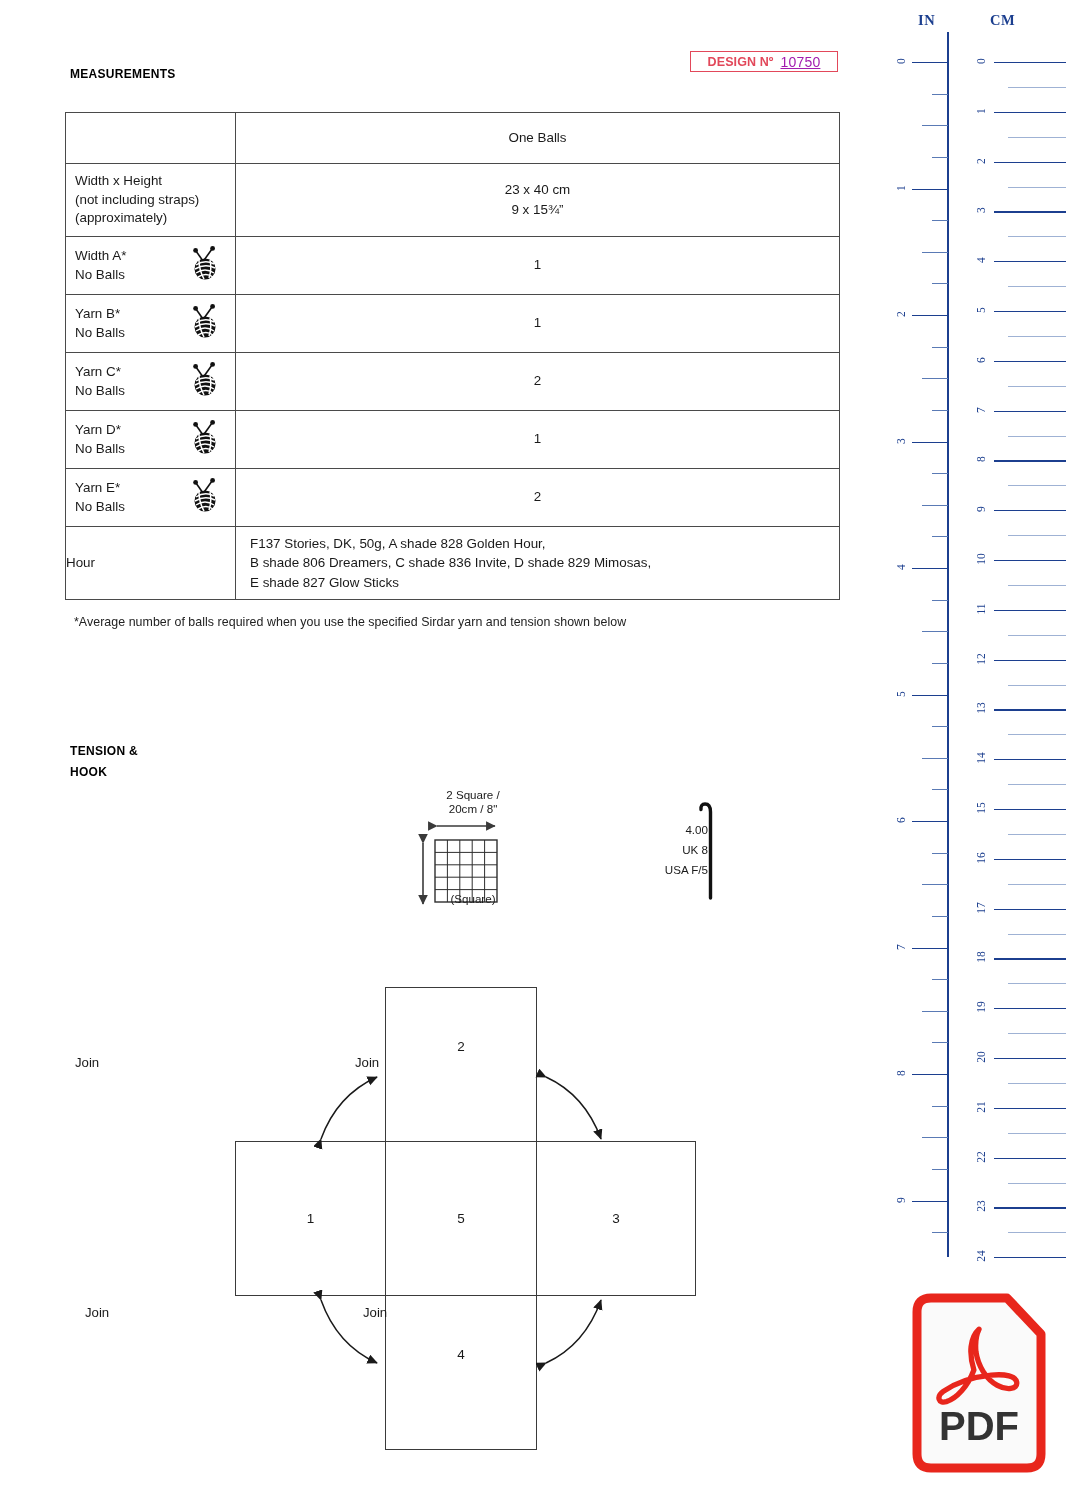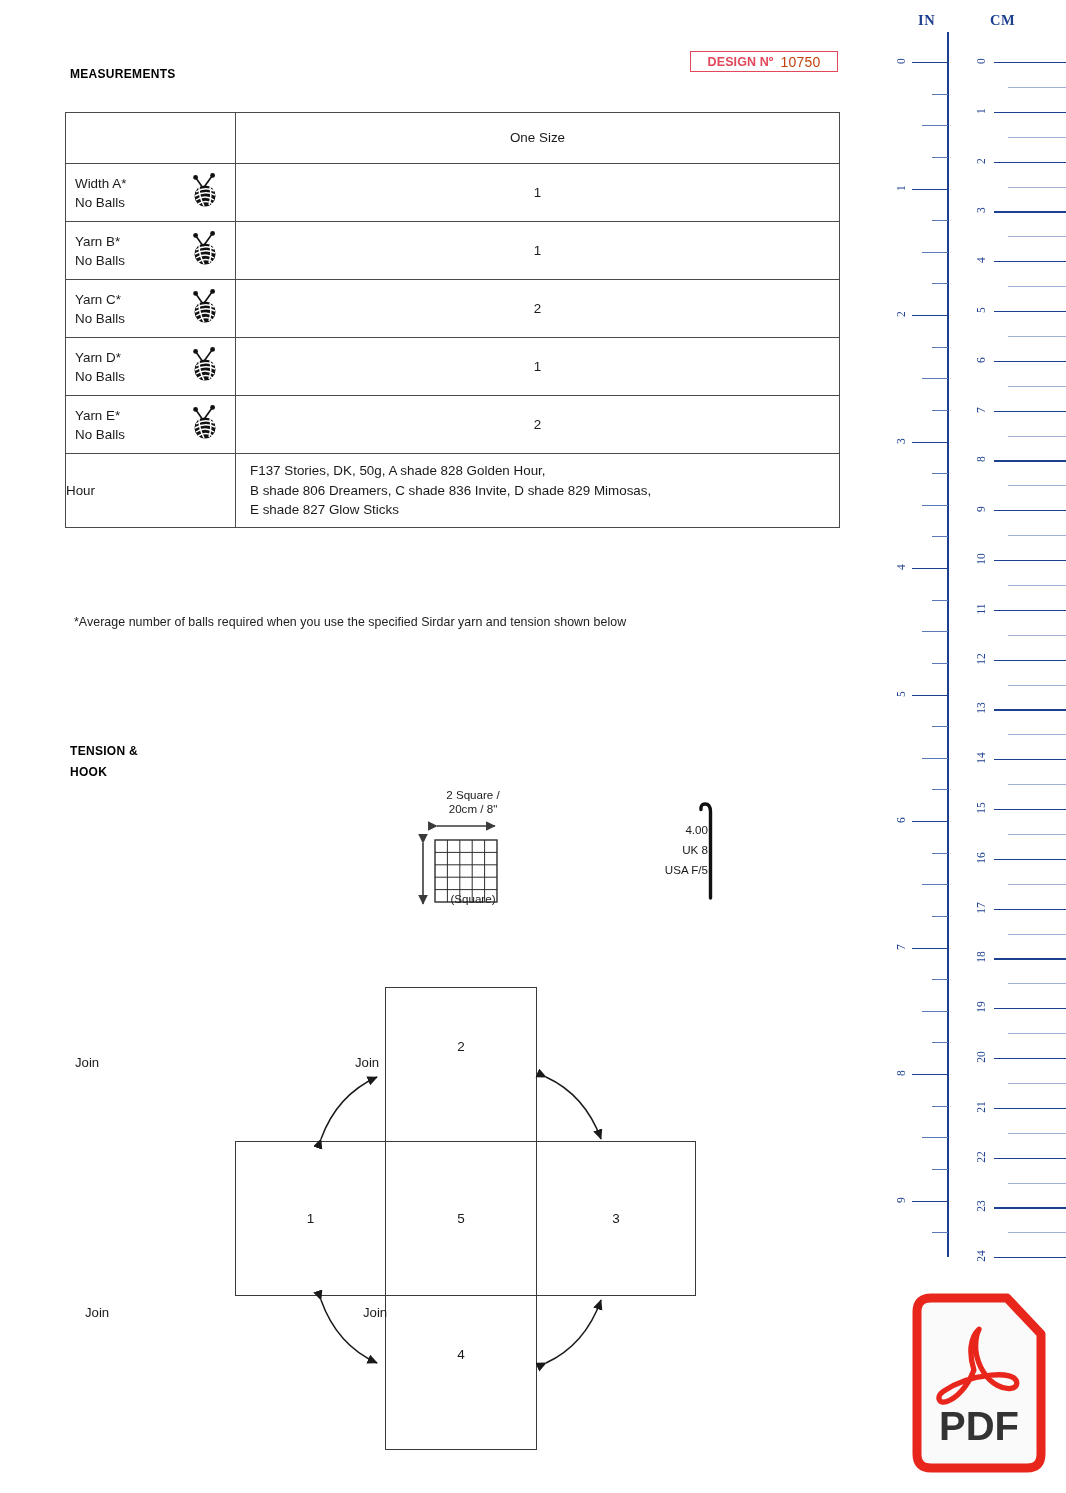--- a/index.html
+++ b/index.html
@@ -43,23 +43,24 @@
     gap: 7px;
     background: #fff;
   }
   #design-badge .lbl {
     color: #e2485a;
     font-weight: bold;
     font-size: 12.5px;
     letter-spacing: 0.1px;
   }
   #design-badge .num {
-    color: #c2410c;
+    color: #a21caf;
     font-size: 14px;
     letter-spacing: 0.2px;
+    text-decoration: underline;
   }
 
   
   #measurements-table {
     position: absolute;
     left: 65px;
     top: 112px;
     width: 775px;
     border-collapse: collapse;
     table-layout: fixed;
@@ -257,25 +258,40 @@
       <col>
     </colgroup>
   <tbody>
 
     <tr>
       <td>
         <div class="cell-pad" style="height:34px;">&nbsp;</div>
       </td>
       <td>
         <div class="cell-center" style="height:34px;display:flex;align-items:center;justify-content:center;">
-          <span>One Size</span>
+          <span>One Balls</span>
         </div>
       </td>
     </tr>
 
+    <tr>
+      <td>
+        <div class="cell-pad">
+          <div>Width x Height</div>
+          <div>(not including straps)</div>
+          <div>(approximately)</div>
+        </div>
+      </td>
+      <td>
+        <div class="cell-center">
+          <div>23 x 40 cm</div>
+          <div>9 x 15¾”</div>
+        </div>
+      </td>
+    </tr>
 
     <tr>
       <td>
         <div class="yarn-label-cell">
           <span class="yarn-texts">
             <span style="display:block">Width A*</span>
             <span style="display:block">No Balls</span>
           </span>
           <span class="yarn-icon">
             <svg width="34" height="38" viewBox="0 0 34 38">

